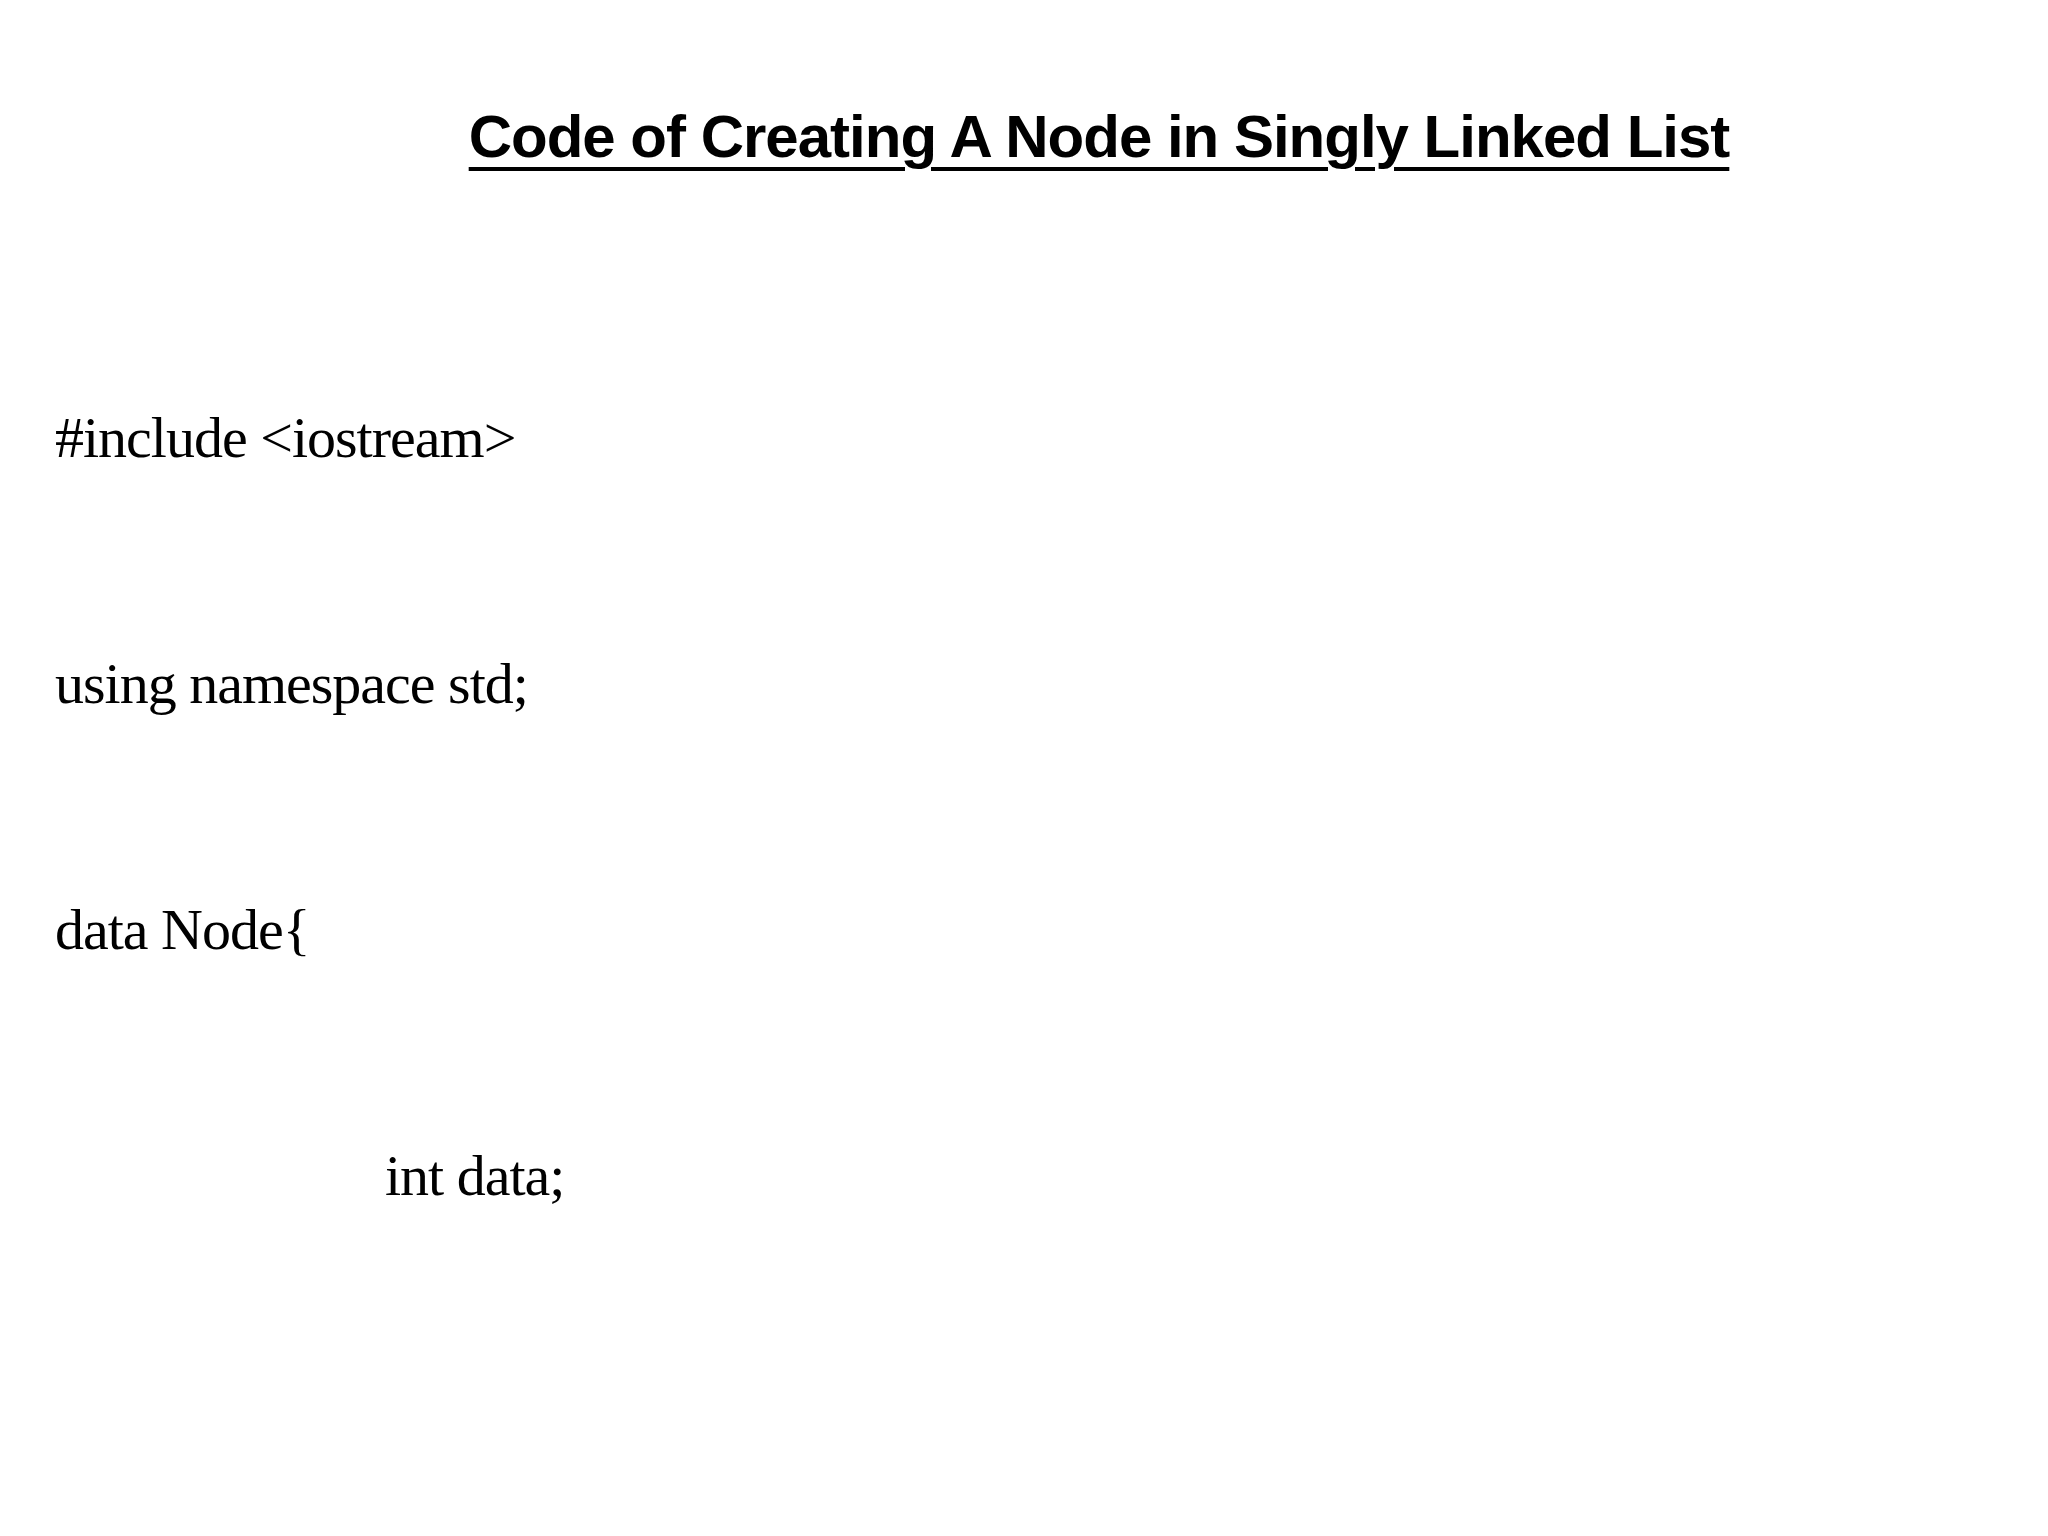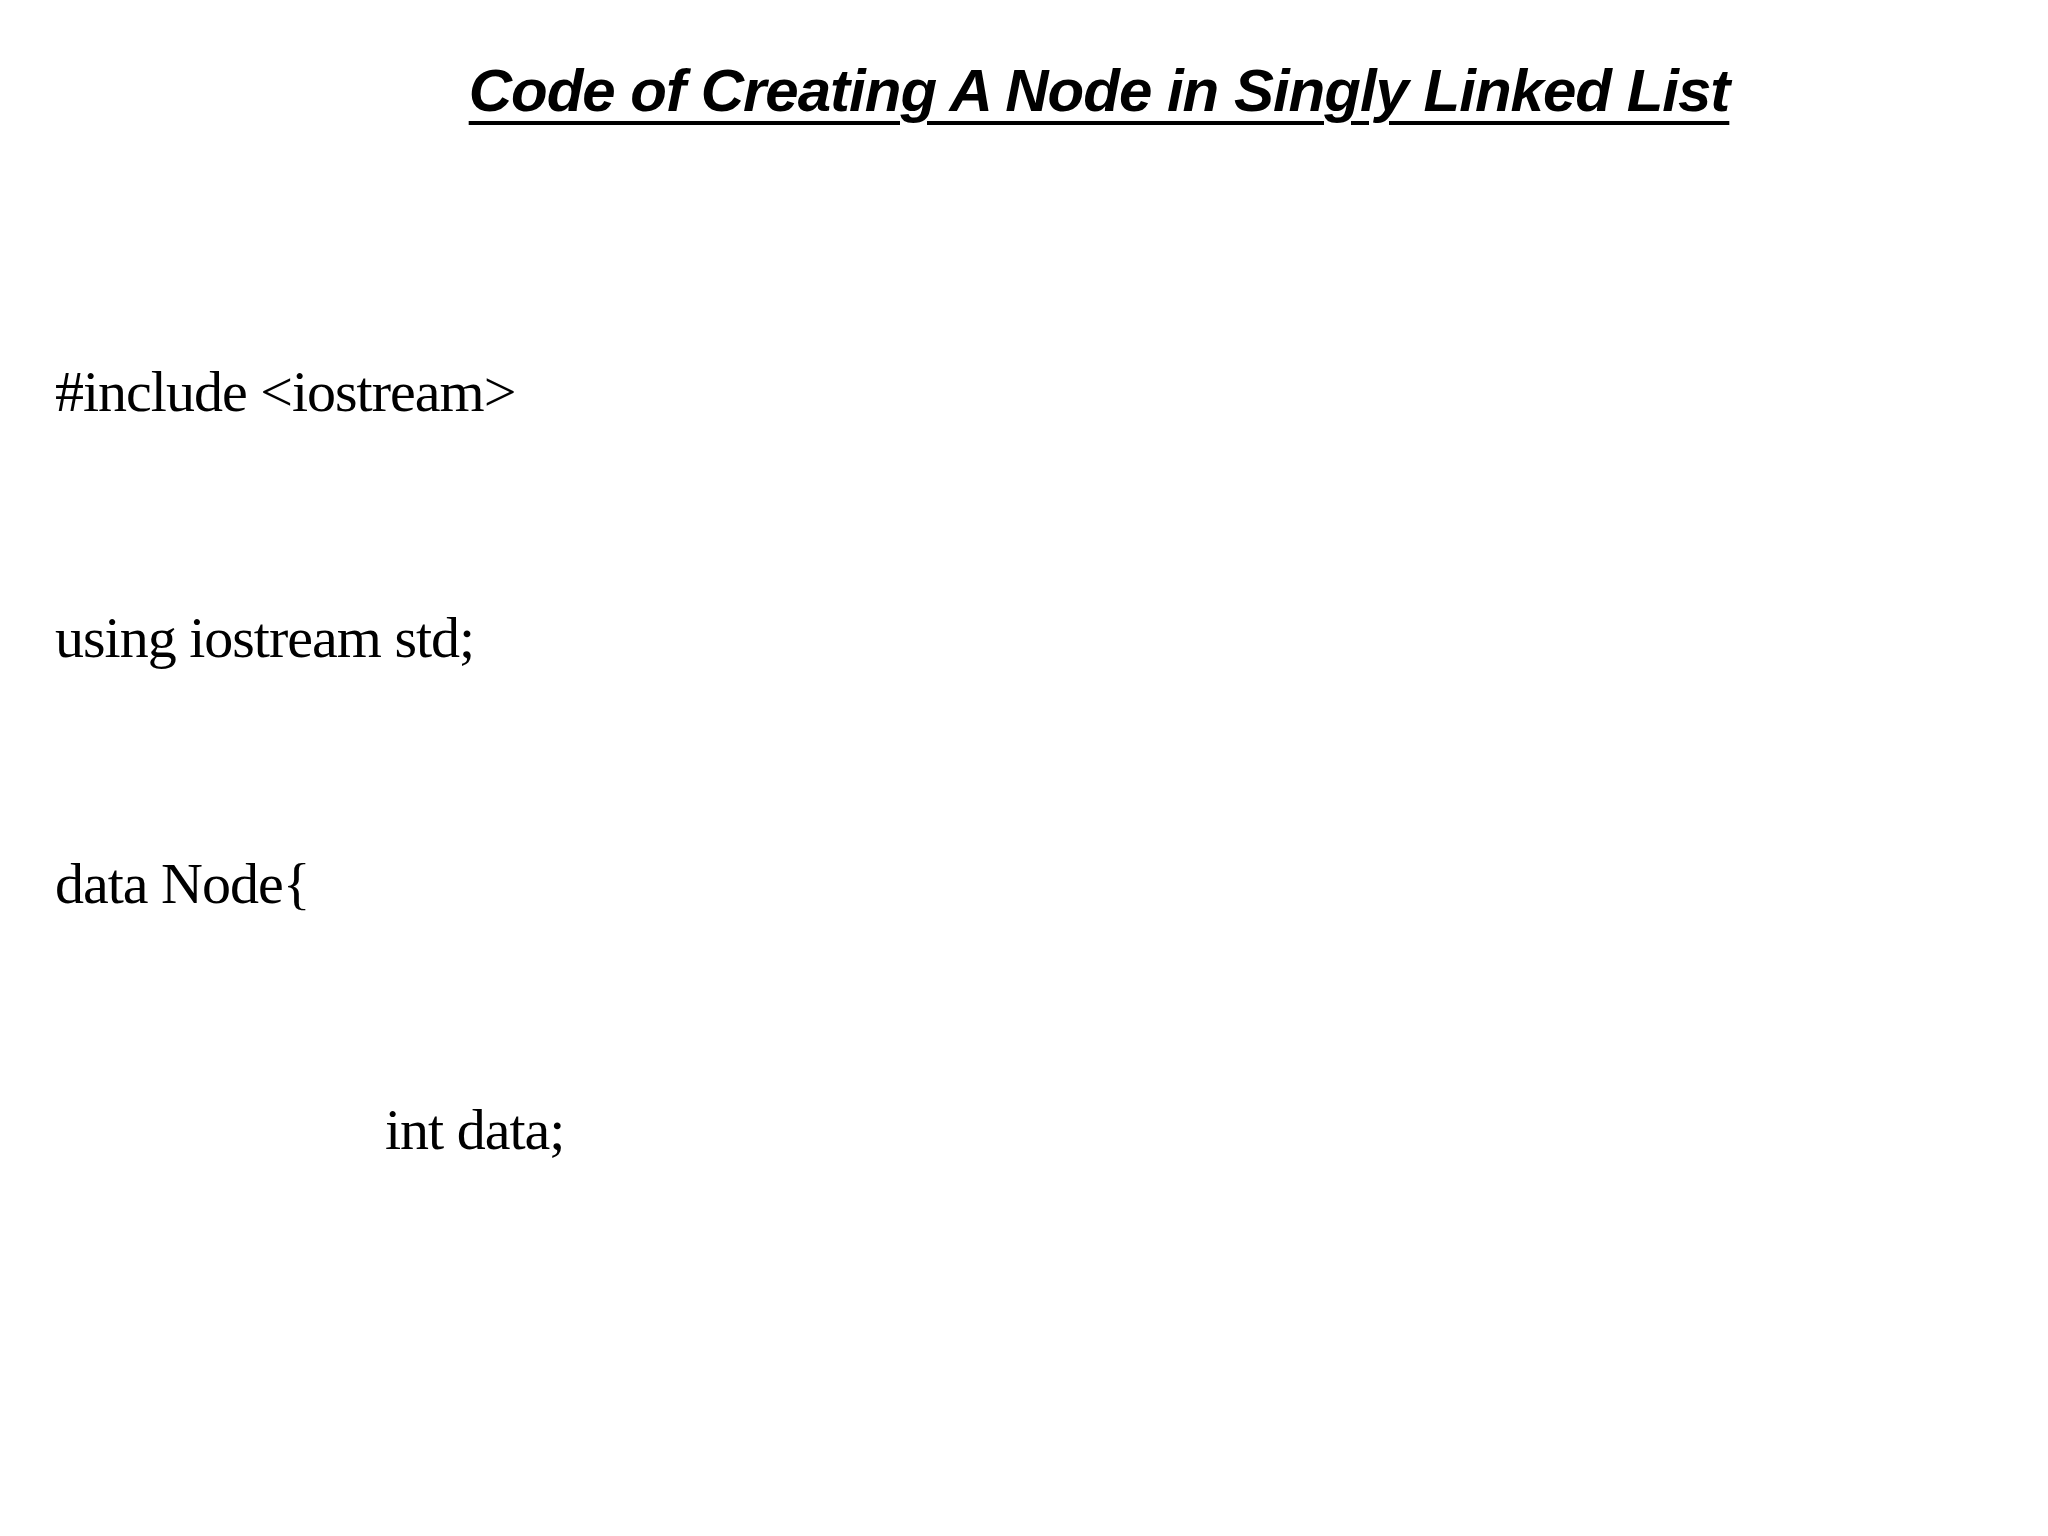--- a/index.html
+++ b/index.html
@@ -9,26 +9,25 @@
   }
   body {
     width: 2048px;
     height: 1536px;
     font-family: "Liberation Sans", sans-serif;
     color: #000000;
     overflow: hidden;
     position: relative;
   }
   .title-area {
-    margin-top: 56px;
+    margin-top: 102px;
     width: 100%;
     text-align: center;
     padding-left: 150px;
     box-sizing: border-box;
-    font-style: italic;
   }
   .slide-title {
     display: inline-block;
     font-size: 60px;
     font-weight: bold;
     letter-spacing: -1px;
     text-decoration: underline;
     text-underline-offset: 10px;
     text-decoration-thickness: 4px;
     margin: 0;
@@ -48,21 +47,21 @@
 </style>
 </head>
 <body>
 
 <div class="title-area">
   <h1 class="slide-title">Code of Creating A Node in Singly Linked List</h1>
 </div>
 
 <div class="code-block">
   <div class="code-line i0">#include &lt;iostream&gt;</div>
-  <div class="code-line i0">using iostream std;</div>
+  <div class="code-line i0">using namespace std;</div>
   <div class="code-line i0">data Node{</div>
   <div class="code-line i1">int data;</div>
   
   
   
   
   
   
   
   

